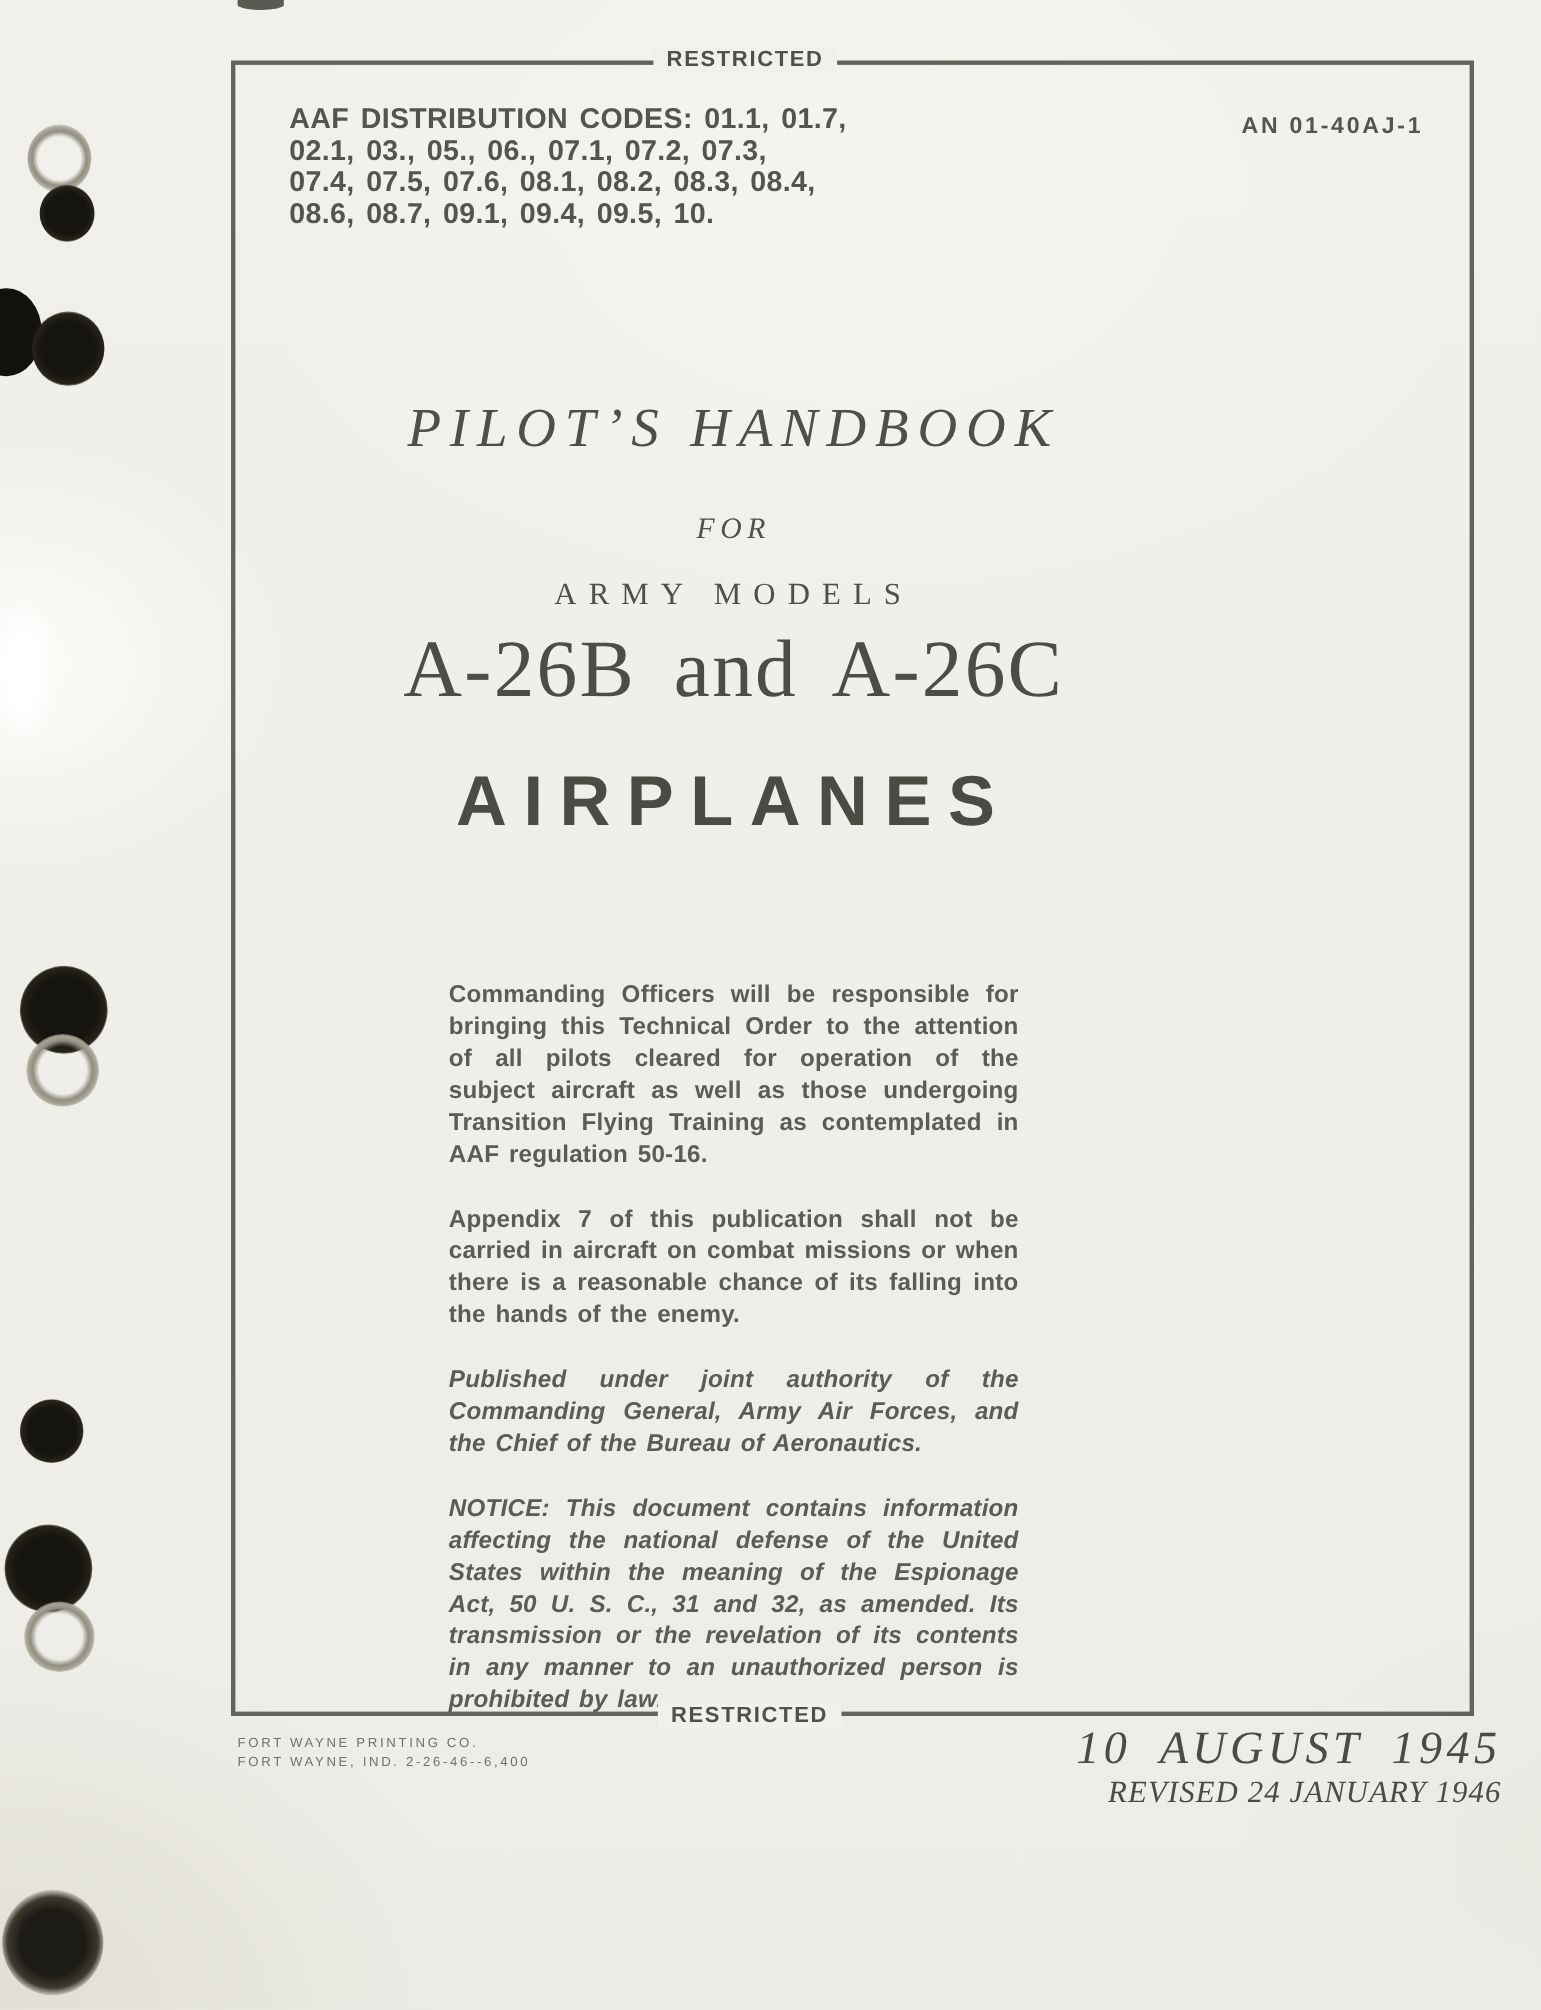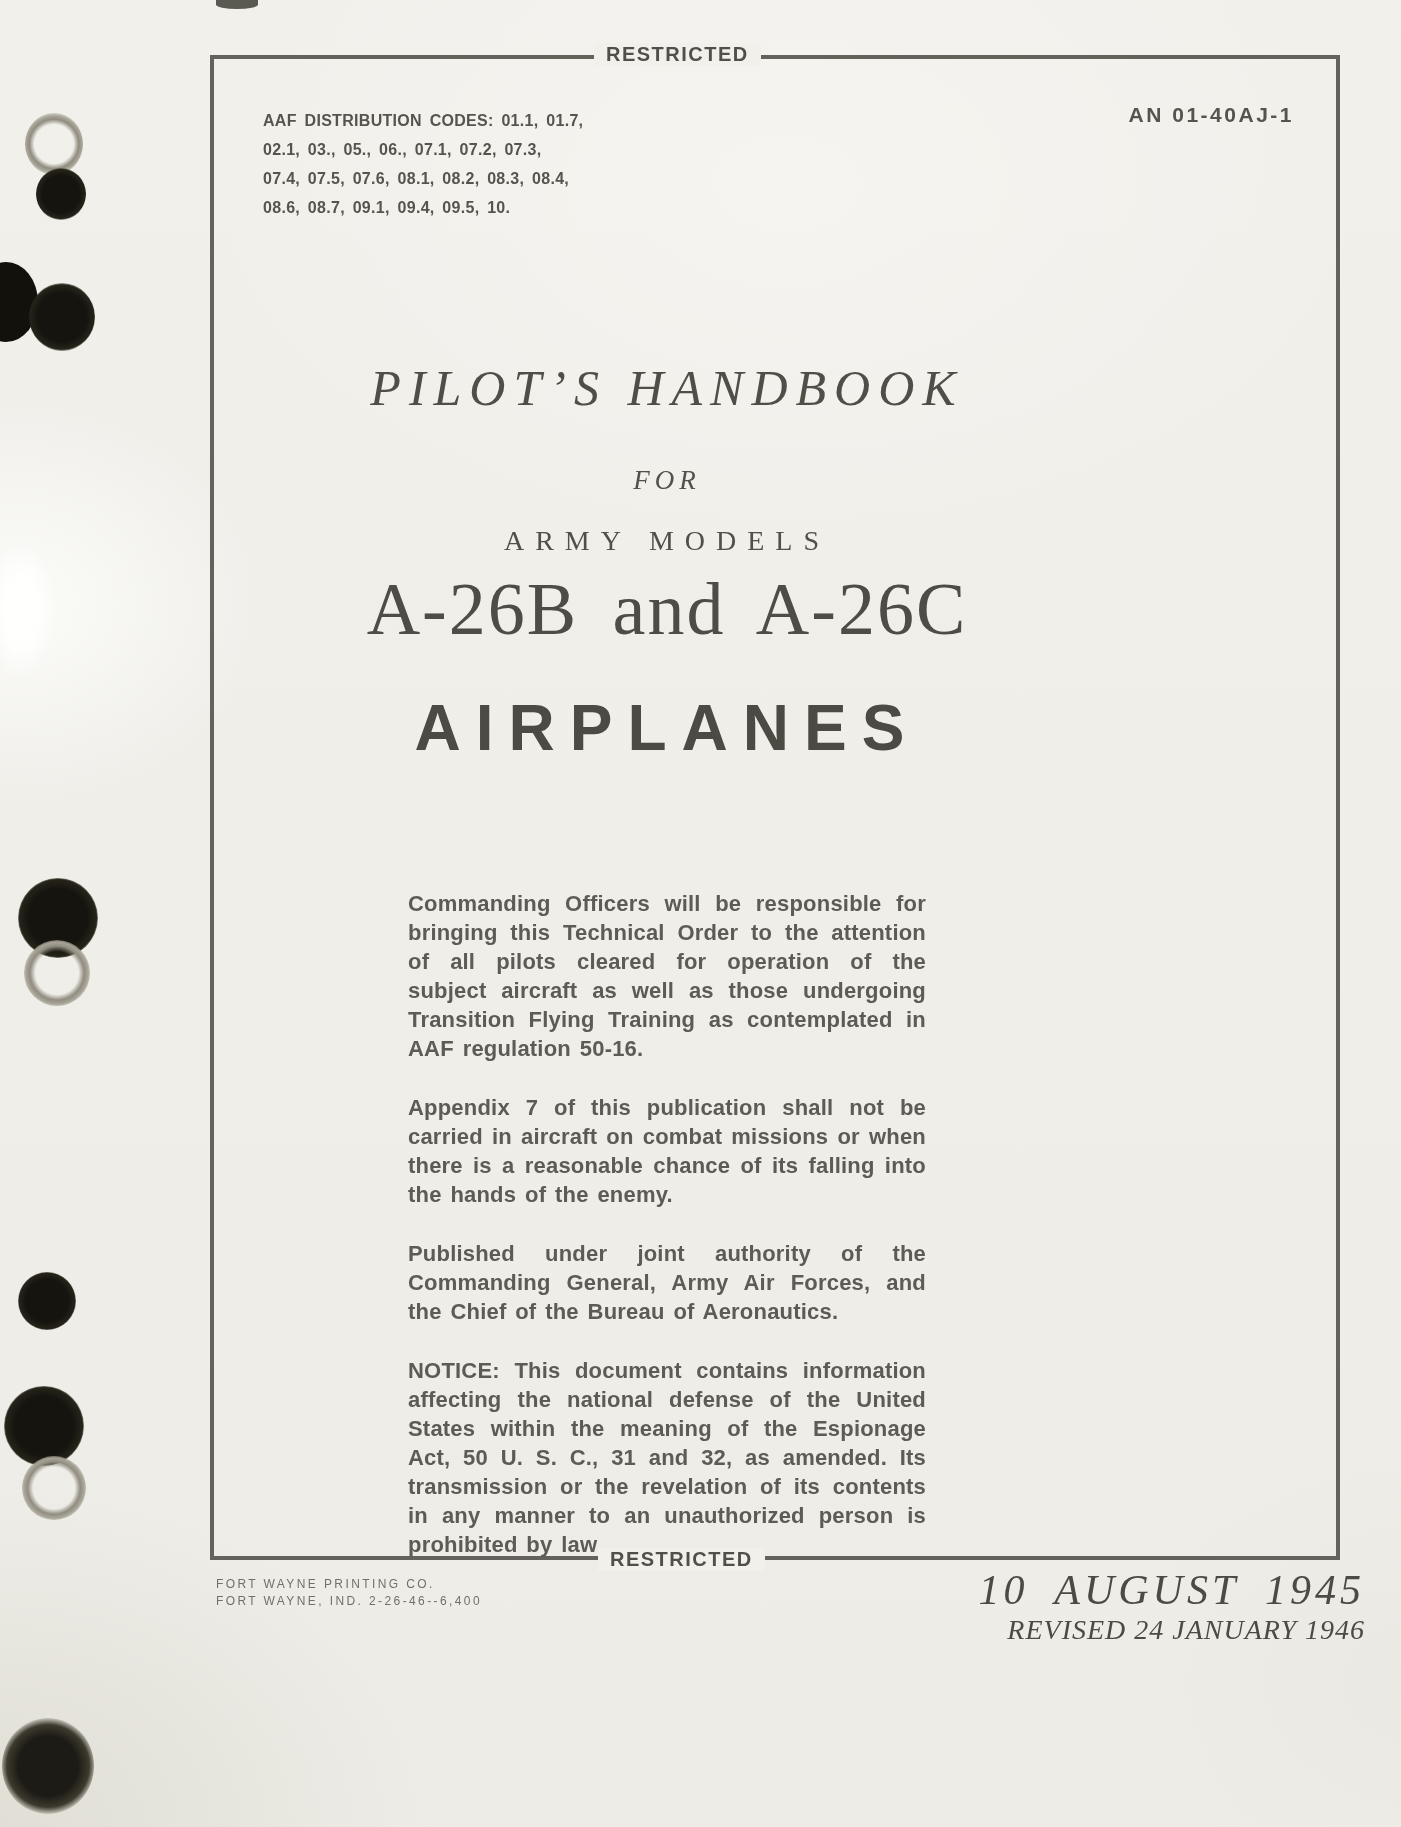--- a/index.html
+++ b/index.html
@@ -25,22 +25,22 @@
   }
   .restricted{
     position:absolute;background:#f1f0eb;padding:0 12px;
     font-weight:700;font-size:20px;letter-spacing:1.5px;color:#514f49;
     white-space:nowrap;
   }
   .restricted.top{top:-16px;left:380px;}
   .restricted.bottom{bottom:-15px;left:384px;}
   
   .dist-codes{
-    position:absolute;left:49px;top:47px;
-    font-weight:700;font-size:16px;line-height:29px;
+    position:absolute;left:49px;top:34px;
+    font-weight:700;font-size:26px;line-height:29px;
     letter-spacing:.3px;word-spacing:3px;color:#55544d;
   }
   .doc-number{
     position:absolute;top:44px;right:42px;
     font-weight:700;font-size:21px;letter-spacing:2.5px;color:#55544d;
   }
   
   .title-block{position:absolute;left:0;top:0;width:906px;text-align:center;}
   .title-block > div{position:absolute;width:100%;}
   .t-handbook{
@@ -63,21 +63,21 @@
     top:632px;font-family:Liberation Sans, sans-serif;font-weight:700;
     font-size:64px;letter-spacing:15px;color:#4c4b43;
   }
   
   .paragraphs{position:absolute;left:194px;top:830px;width:518px;}
   .paragraphs p{
     margin:0 0 30px 0;text-align:justify;
     font-weight:700;font-size:22px;line-height:29px;
     letter-spacing:.2px;word-spacing:2.5px;color:#5c5b54;
   }
-  .paragraphs p.italic{}
+  .paragraphs p.italic{font-style:italic;}
   
   .printer-info{
     position:absolute;left:216px;top:1576px;
     font-size:12px;line-height:17px;letter-spacing:2.4px;color:#71706a;
   }
   .date-block{position:absolute;right:64px;top:1568px;text-align:right;
     font-family:"Liberation Serif",serif;font-style:italic;color:#4c4b43;}
   .pub-date{font-size:42px;line-height:44px;letter-spacing:4px;word-spacing:12px;}
   .rev-date{font-size:28px;line-height:32px;letter-spacing:1px;margin-top:2px;}
   

